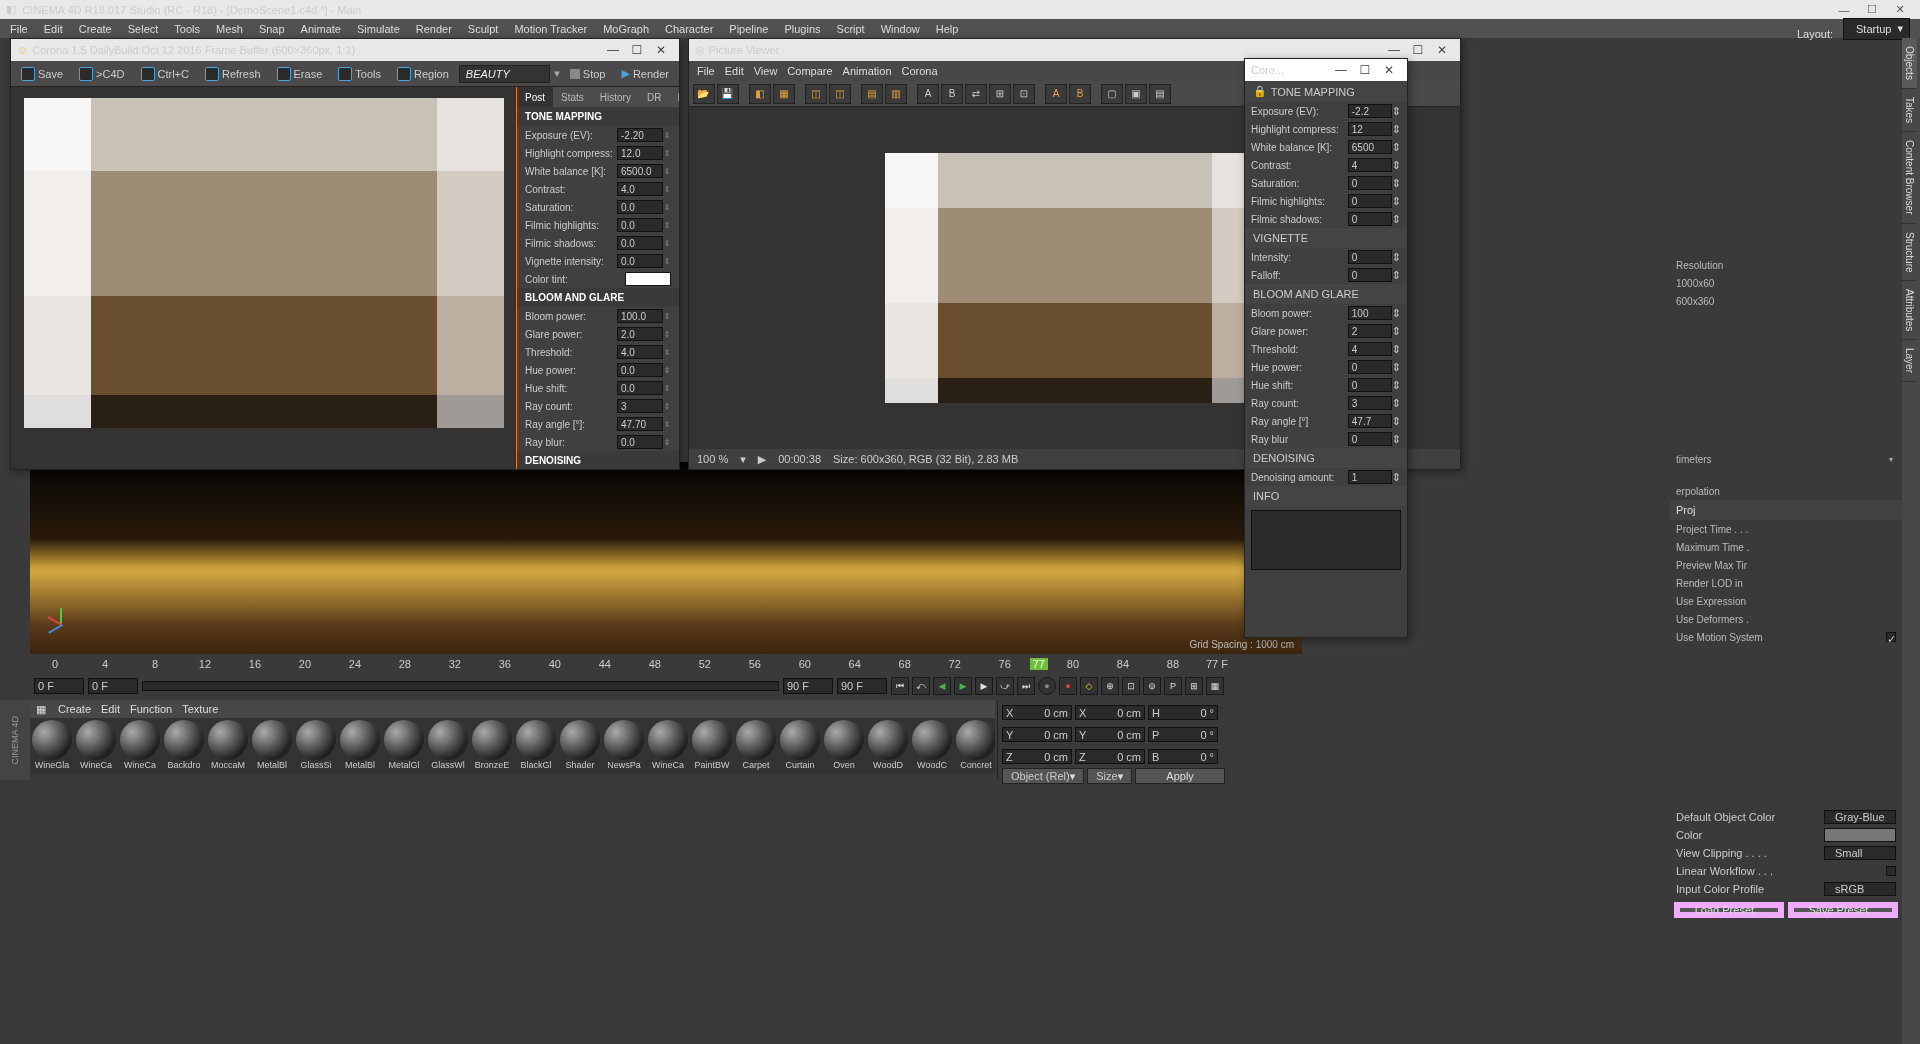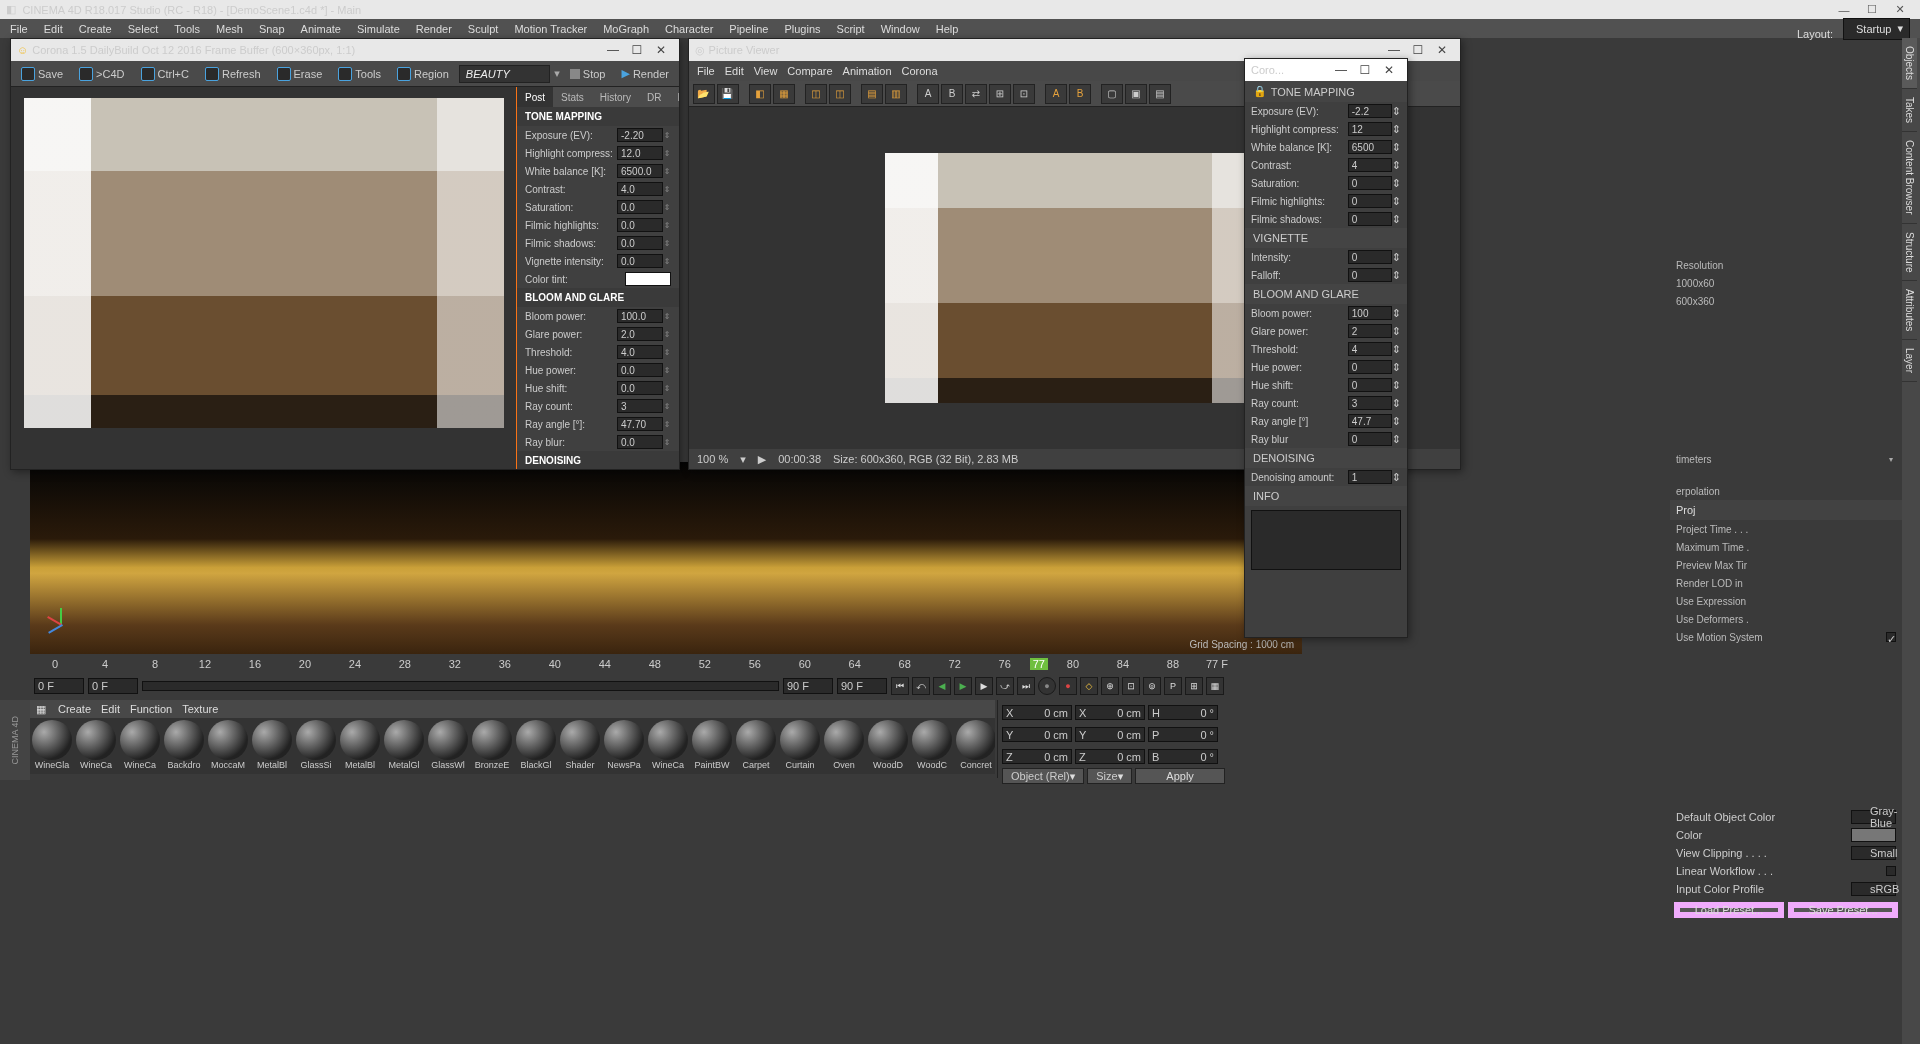--- a/index.html
+++ b/index.html
@@ -50,21 +50,21 @@
 .rightpane .proprow .pl { flex: 1; color: #bbb; font-size: 10px; }
 .rightpane .tri { width: 7px; color: #aaa; font-size: 8px; }
 
 .vertstrip { position: absolute; right: 0; top: 38px; width: 18px; bottom: 0; background: #484848; }
 .vertstrip .tab { writing-mode: vertical-rl; padding: 8px 2px; color: #ddd; font-size: 10px; border-bottom: 1px solid #333; }
 .vertstrip .tab.active { background: #5a5a5a; }
 
 .bottomprops { position: absolute; right: 18px; bottom: 12px; width: 232px; height: 224px; background: #3a3a3a; }
 .bottomprops .r { display: flex; align-items: center; padding: 2px 6px; height: 18px; font-size: 10px; color: #bbb; gap: 20px; }
 .bottomprops .r .lab { flex: 1; }
-.bottomprops .r .val { width: 45px; height: 14px; background: #2a2a2a; border: 1px solid #111; color: #ccc; padding: 0 18px; display: flex; align-items: center; }
+.bottomprops .r .val { width: 72px; height: 14px; background: #2a2a2a; border: 1px solid #111; color: #ccc; padding: 0 10px; display: flex; align-items: center; }
 .bottomprops .btnbar { display: flex; gap: 4px; padding: 4px; }
 .bottomprops .btnbar .b { flex: 1; height: 16px; background: #555; border: 6px solid #f0abfc; color: #ddd; display: flex; align-items: center; justify-content: center; }
 
 
 .fwin { position: absolute; background: #3a3a3a; border: 1px solid #222; box-shadow: 2px 2px 8px rgba(0,0,0,0.4); }
 .fwin .tbar { height: 22px; background: #e8e8e8; display: flex; align-items: center; padding: 0 6px; color: #333; font-size: 11px; }
 .fwin .tbar .sp { flex: 1; }
 .fwin .tbar .wb { width: 24px; text-align: center; color: #444; font-size: 12px; }
 .fwin .toolbar { height: 26px; background: #4a4a4a; display: flex; align-items: center; padding: 0 4px; gap: 4px; border-bottom: 1px solid #222; }
 .fwin .toolbar .tb { height: 20px; padding: 0 6px; display: inline-flex; align-items: center; gap: 3px; color: #ddd; font-size: 11px; }

